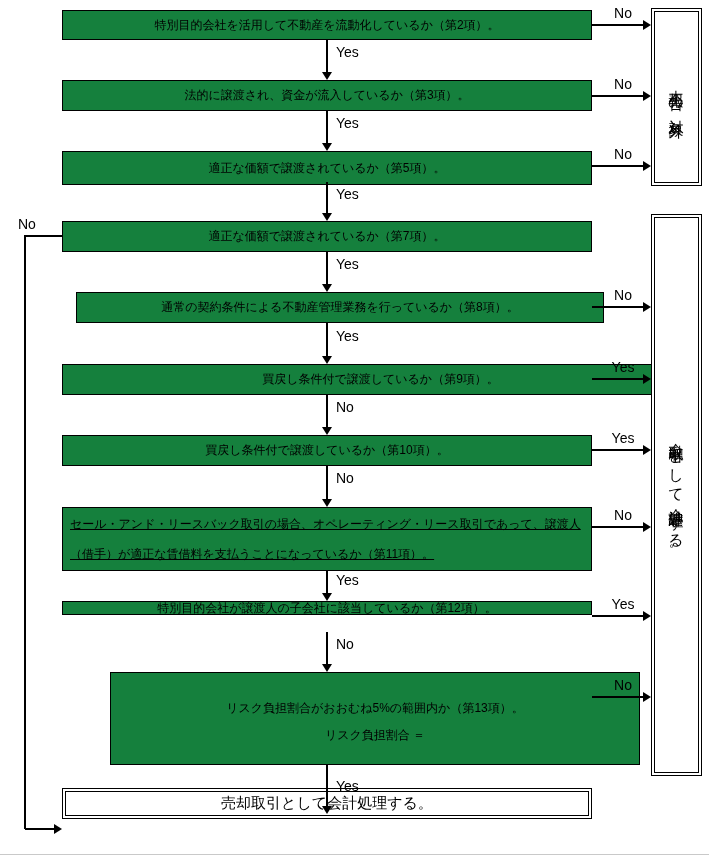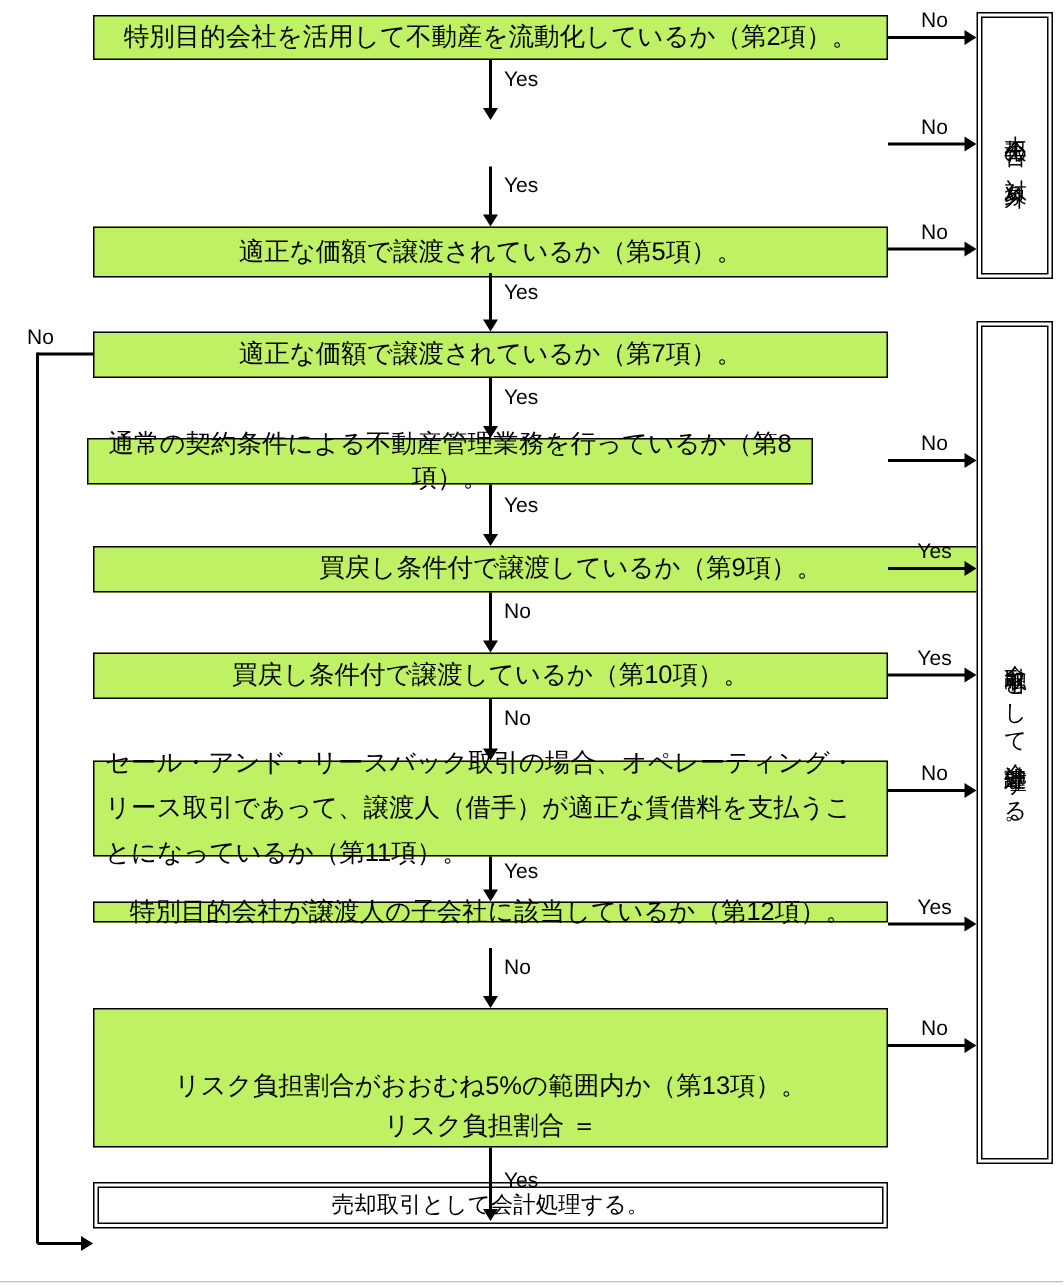--- a/index.html
+++ b/index.html
@@ -2,25 +2,25 @@
 <html><head>
 <meta charset="utf-8">
 <style>
   * { margin:0; padding:0; box-sizing:border-box; }
   html,body { background:#ffffff; }
   body { font-family:"Liberation Sans","DejaVu Sans",sans-serif; color:#000; }
   .canvas { position:relative; width:709px; height:857px; background:#fff; overflow:hidden; }
 
   
   .qbox {
-    position:absolute; border:1.5px solid #000; background:#bef264;
+    position:absolute; border:1.5px solid #000; background:#15803d;
     display:flex; align-items:center; justify-content:center;
-    text-align:center; font-size:17px; line-height:1.35;
+    text-align:center; font-size:12px; line-height:1.35;
   }
-  .qbox.left-text { justify-content:flex-start; text-align:left; padding:0 7px; }
+  .qbox.left-text { justify-content:flex-start; text-align:left; padding:0 7px;text-decoration:underline; }
   .qbox.left-text span { line-height:30px; }
 
   
   .dbox { position:absolute; border:1.5px solid #000; background:#fff; padding:2px; }
   .dbox-inner {
     border:1px solid #000; width:100%; height:100%;
     display:flex; align-items:center; justify-content:center; font-size:15px;
   }
   .vtext { writing-mode:vertical-rl; text-orientation:mixed; letter-spacing:3px; line-height:1; }
 
@@ -28,46 +28,49 @@
   .vline { position:absolute; width:1.5px; background:#000; }
   .hline { position:absolute; height:1.5px; background:#000; }
   .tri-down  { position:absolute; width:0; height:0; border-left:5px solid transparent; border-right:5px solid transparent; border-top:8px solid #000; }
   .tri-right { position:absolute; width:0; height:0; border-top:5px solid transparent; border-bottom:5px solid transparent; border-left:8px solid #000; }
 
   
   .lbl { position:absolute; font-size:14px; line-height:17px; }
   .side-lbl { width:46px; text-align:center; }
 
   
-  .qbox.risk { flex-direction:column; justify-content:flex-end; padding-top:7px; }
+  .qbox.risk { flex-direction:column; justify-content:center; padding-top:7px;margin-left:48px; }
   .risk-q { line-height:22px; }
   .risk-formula { display:flex; align-items:center; justify-content:center; margin-top:3px; }
   .risk-lhs { line-height:26px; }
   .frac { display:inline-flex; flex-direction:column; align-items:center; margin-left:10px; }
   .frac-num { line-height:26px; }
   .frac-bar { width:100%; height:0; border-top:1.5px solid #000; }
   .frac-den { line-height:26px; padding:0 28px; }
 
   .bottom-rule { position:absolute; height:1px; background:#c9c9c9; }
 </style>
 </head>
 <body>
 
 <div class="canvas">
 
   <div class="qbox" style="left:62px;top:10px;width:530px;height:30px">
     <span>特別目的会社を活用して不動産を流動化しているか（第2項）。</span>
   </div>
+  <div class="qbox" style="left:62px;top:80px;width:530px;height:31px">
+    <span>法的に譲渡され、資金が流入しているか（第3項）。</span>
+  </div>
   <div class="qbox" style="left:62px;top:151px;width:530px;height:34px">
     <span>適正な価額で譲渡されているか（第5項）。</span>
   </div>
   <div class="qbox" style="left:62px;top:221px;width:530px;height:31px">
     <span>適正な価額で譲渡されているか（第7項）。</span>
   </div>
-  <div class="qbox" style="left:58px;top:292px;width:484px;height:31px">
+  <div class="qbox" style="left:76px;top:292px;width:528px;height:31px">
     <span>通常の契約条件による不動産管理業務を行っているか（第8項）。</span>
   </div>
   <div class="qbox" style="left:62px;top:364px;width:637px;height:31px">
     <span>買戻し条件付で譲渡しているか（第9項）。</span>
   </div>
   <div class="qbox" style="left:62px;top:435px;width:530px;height:31px">
     <span>買戻し条件付で譲渡しているか（第10項）。</span>
   </div>
   <div class="qbox left-text" style="left:62px;top:507px;width:530px;height:64px">
     <span>セール・アンド・リースバック取引の場合、オペレーティング・リース取引であって、譲渡人（借手）が適正な賃借料を支払うことになっているか（第11項）。</span>

